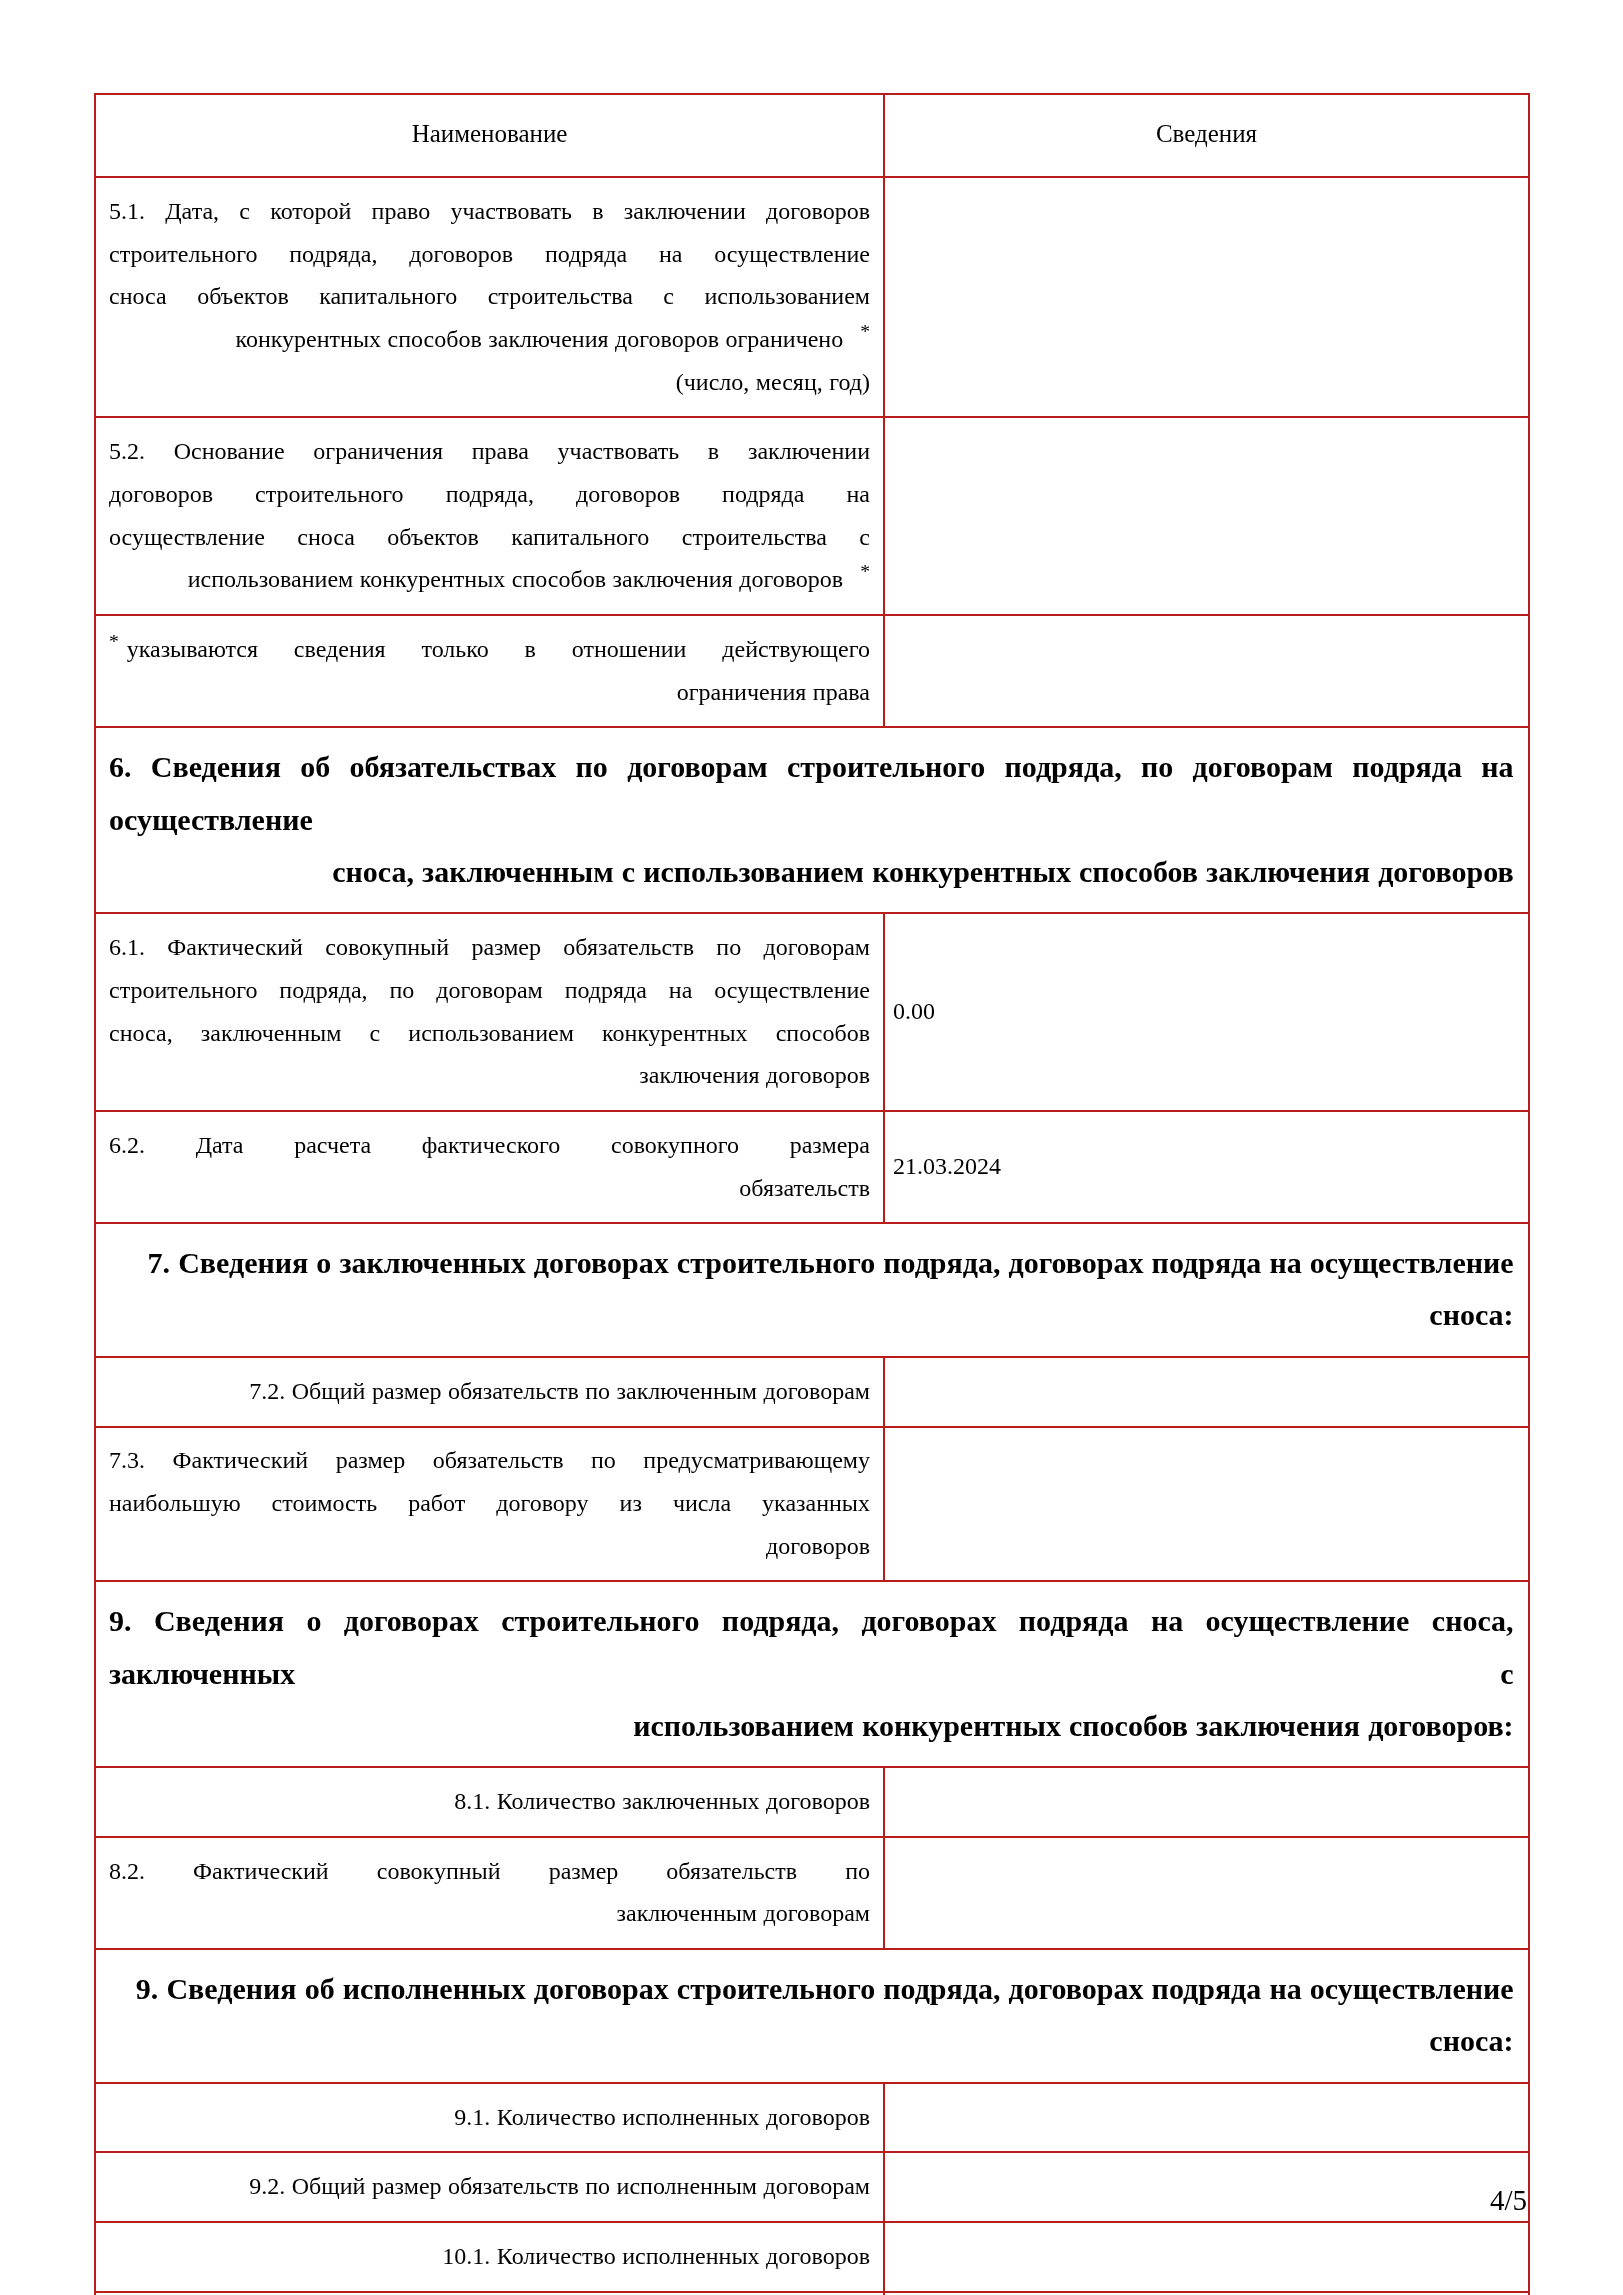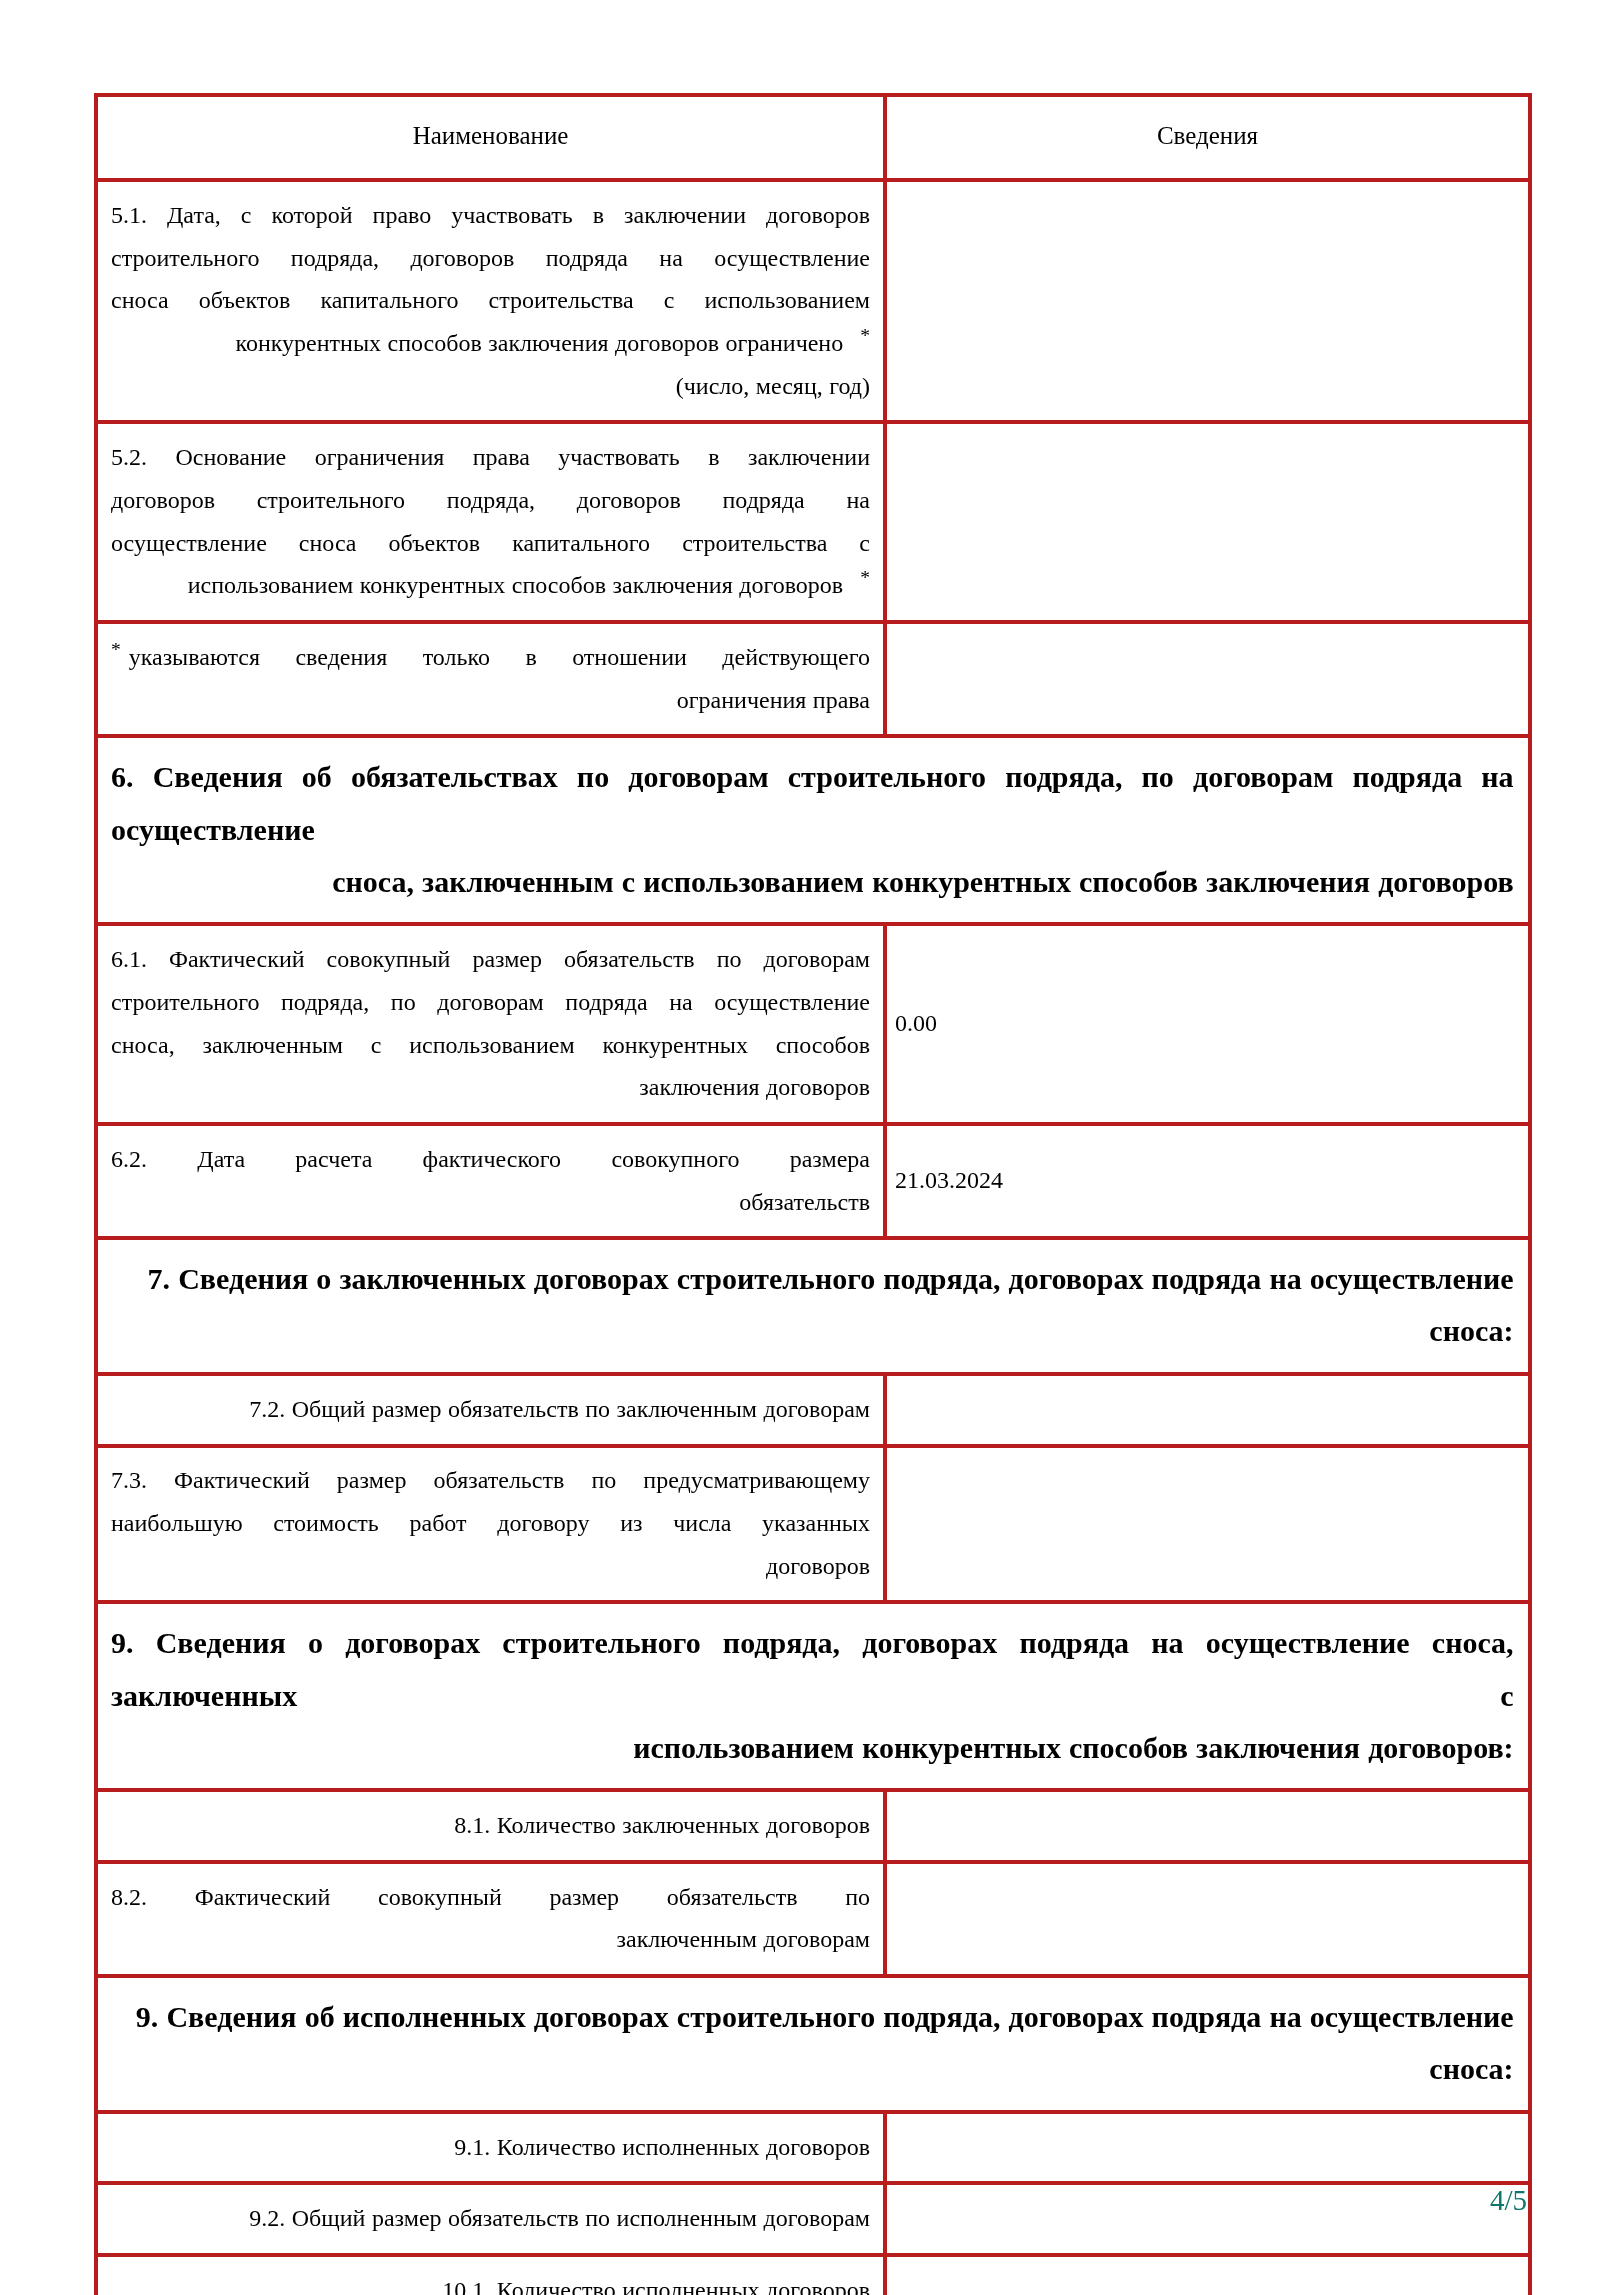--- a/index.html
+++ b/index.html
@@ -26,21 +26,21 @@
   }
   table.reg {
     border-collapse: collapse;
     width: 1434px;
     table-layout: fixed;
   }
   table.reg col.c-name { width: 789px; }
   table.reg col.c-val  { width: 645px; }
 
   table.reg td {
-    border: 4px solid #b91c1c;
+    border: 2px solid #b91c1c;
     vertical-align: top;
     padding: 11.8px 13px 13px 13px;
     font-size: 24px;
     line-height: 1.78;
     text-align: justify;
     text-justify: inter-word;
     hyphens: none;
     word-spacing: 0.02em;
   }
   table.reg td.hdr {
@@ -85,21 +85,21 @@
     vertical-align: super;
     line-height: 0;
     padding-right: 7.9px;
   }
   .pagenum {
     position: absolute;
     right: 96px;
     top: 2184px;
     font-size: 29px;
     font-family: "Liberation Serif", "DejaVu Serif", serif;
-    color: #0f766e;
+    color: #000000;
   }
 </style>
 </head>
 <body>
 
 <div class="page">
 
   <div class="sheet">
     <table class="reg">
       <colgroup>

